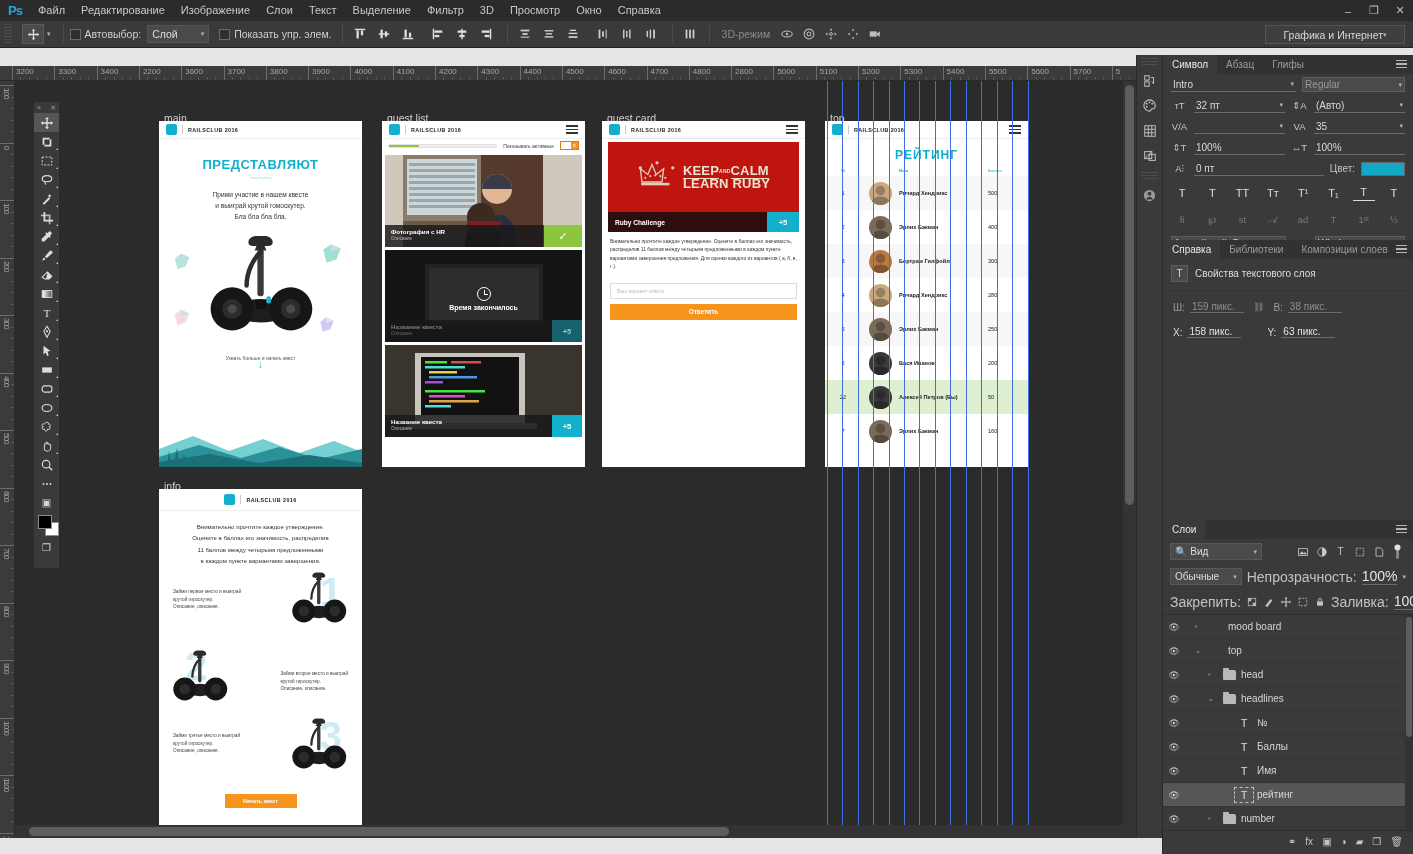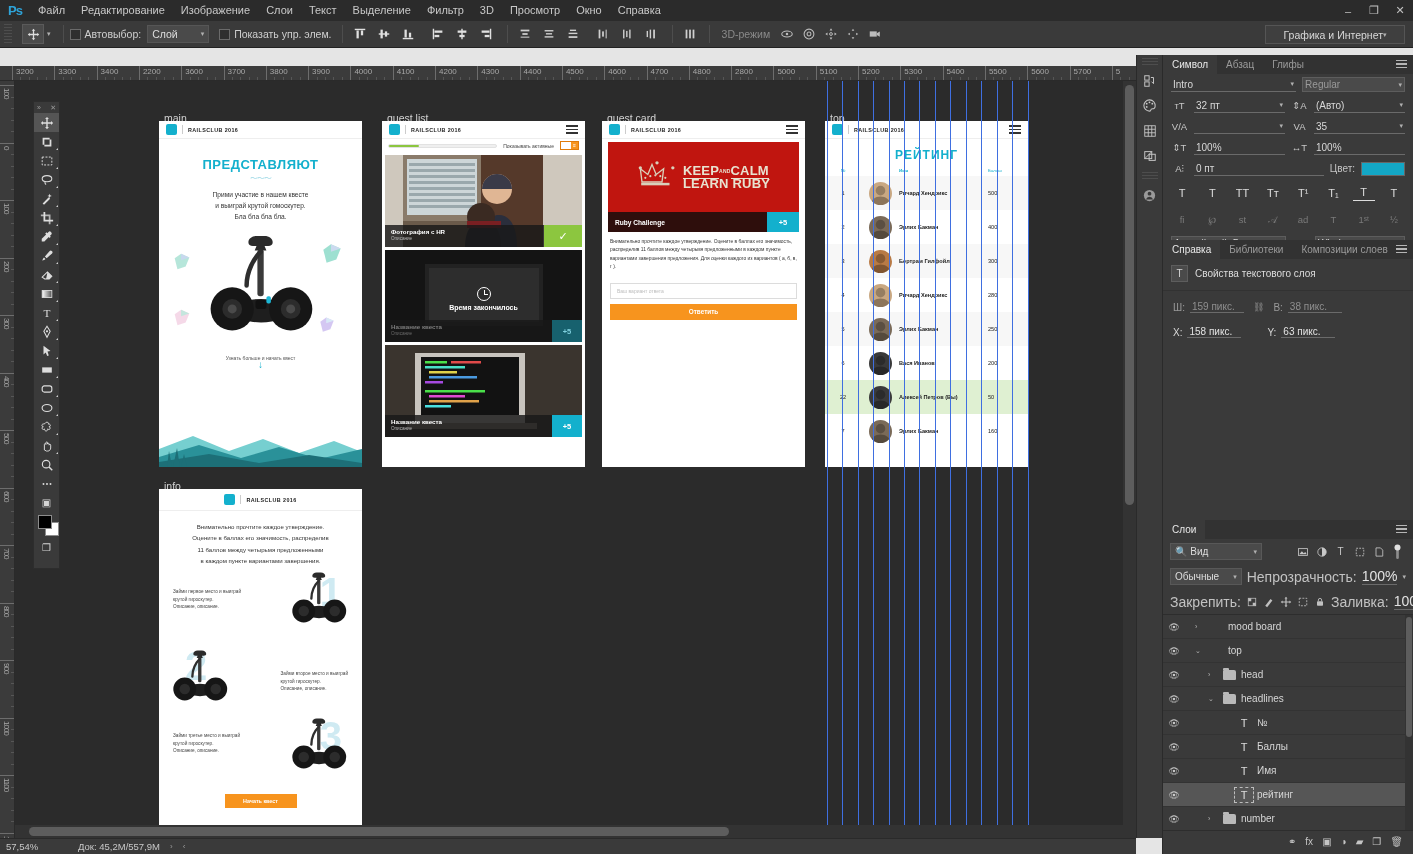--- a/index.html
+++ b/index.html
@@ -1617,19 +1617,13 @@
         <div>⚭</div>
         <div>fx</div>
         <div>▣</div>
         <div>◑</div>
         <div>▰</div>
         <div>❐</div>
         <div>🗑</div>
       </div>
   </div>
 
-  <div class="statusbar">
-    <div class="sb-zoom">57,54%</div>
-    <div class="sb-doc">Док: 45,2M/557,9M</div>
-    <div class="sb-ar">›</div>
-    <div class="sb-ar">‹</div>
-  </div>
 </div>
 
 </body></html>

